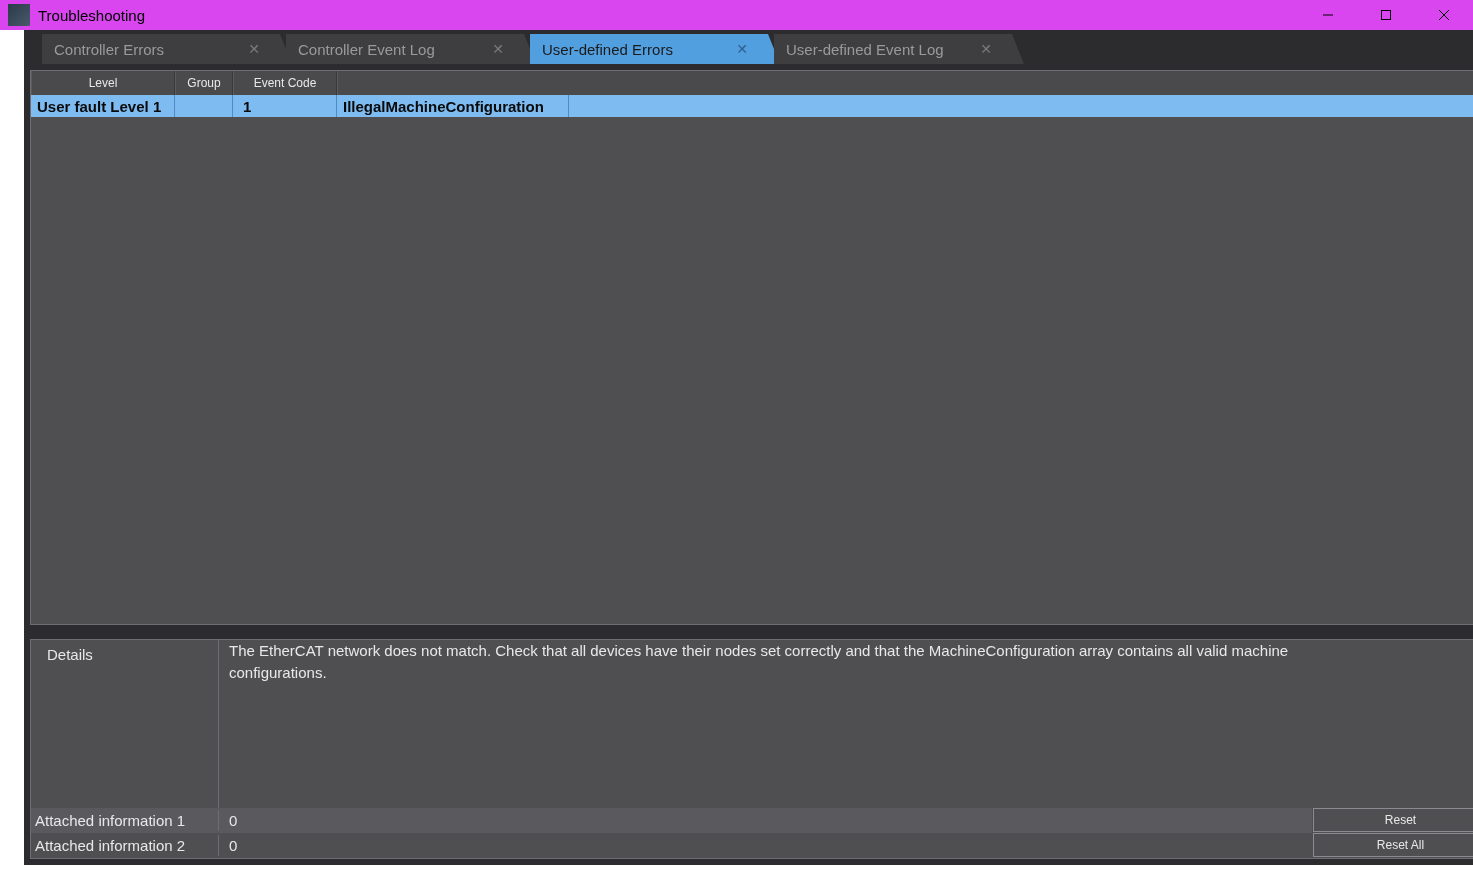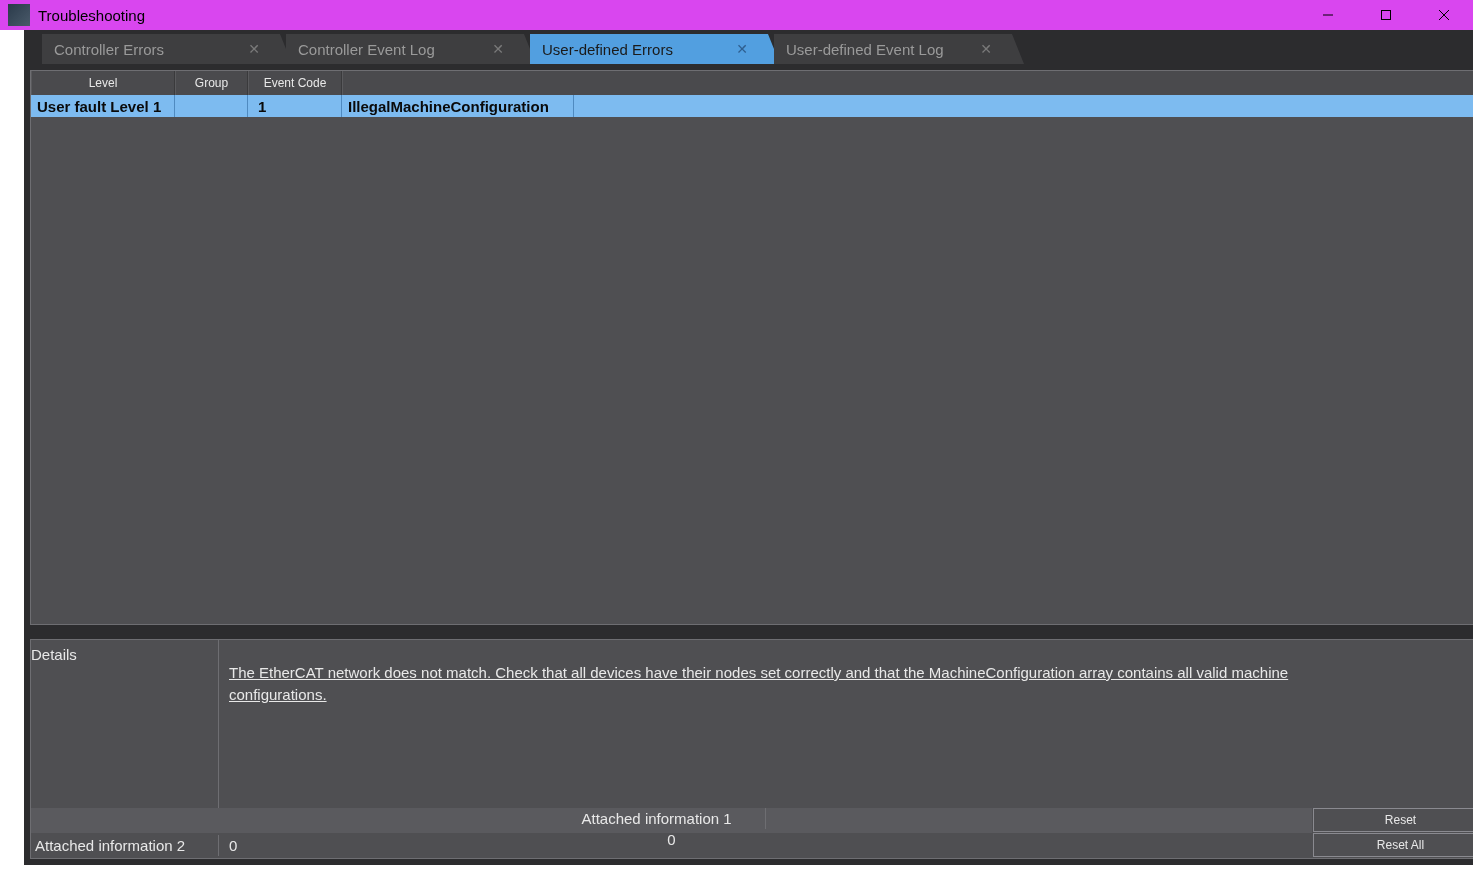--- a/index.html
+++ b/index.html
@@ -128,22 +128,22 @@
       align-items: center;
       overflow: hidden;
       white-space: nowrap;
     }
     .th { 
       justify-content: center;
       border-right: 1px solid #3a3a3c;
       border-left: 1px solid #5a5a5d;
     }
     .col-level { width: 144px; }
-    .col-group { width: 73px; }
-    .col-code { width: 94px; }
+    .col-group { width: 58px; }
+    .col-code { width: 104px; }
     .col-name { width: 232px; }
     .col-rest { flex: 1; }
 
     .table-body {
       flex: 1;
       overflow: auto;
     }
     .table-row {
       height: 22px;
       display: flex;
@@ -173,37 +173,35 @@
       flex-direction: column;
       font-size: 15px;
       color: #e8e8e8;
     }
     .details-row {
       display: flex;
       flex: 1;
     }
     .details-label-col {
       width: 188px;
-      padding: 6px 0;
+      padding: 6px 16px;
       border-right: 1px solid #6e6e72;
     }
     .details-value-col {
       flex: 1;
-      padding: 22px 10px;
+      padding: 0 10px;
       line-height: 1.45;
-      text-decoration: underline;
     }
     .attached-row {
       height: 25px;
       display: flex;
       align-items: center;
     }
     .attached-row.alt {
       background: #5a5a5e;
-      flex-direction: column;
     }
     .attached-label {
       width: 188px;
       padding: 2px 4px;
       border-right: 1px solid #6e6e72;
     }
     .attached-value {
       flex: 1;
       padding: 2px 10px;
     }

